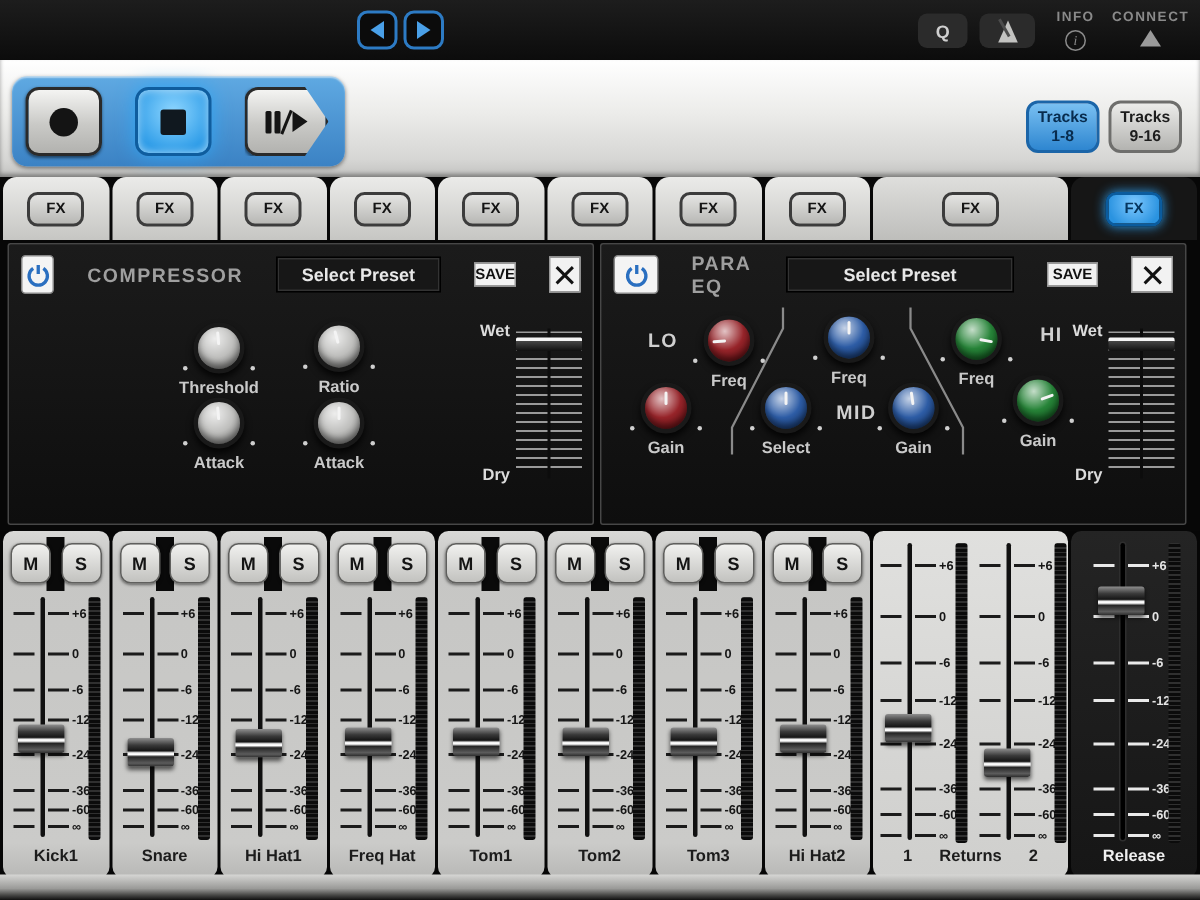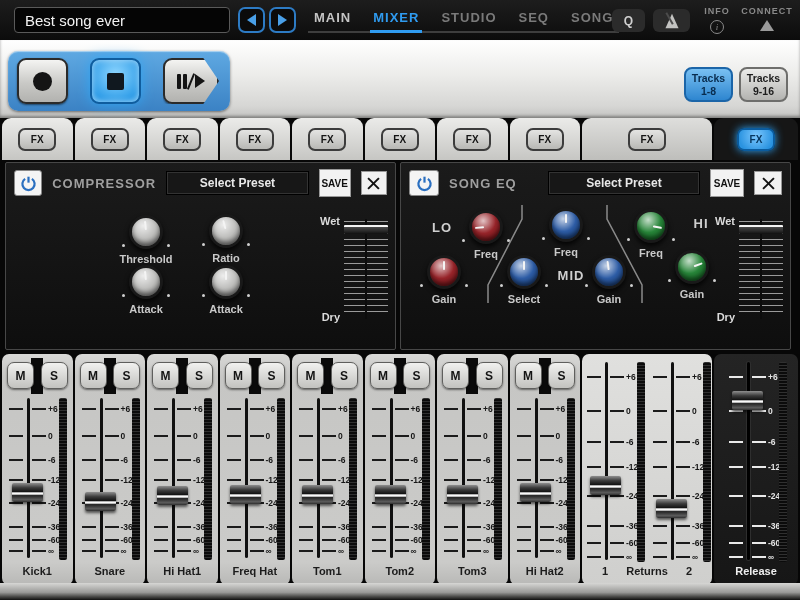--- a/index.html
+++ b/index.html
@@ -81,28 +81,28 @@
     background:linear-gradient(180deg,#e4e4e2,#b8b8b5); color:#141414; font-size:10px;
     font-weight:bold; cursor:pointer; }
   .fx-btn.active { background:radial-gradient(circle at 50% 30%,#7cc8ff,#2a93e0 80%);
     border-color:#0b5c9e; color:#06365f; box-shadow:0 0 8px #2fa0ef; }
 
   .fx-panel { position:absolute; top:44px; height:188px; width:391px;
     background:linear-gradient(180deg,#1b1b1b,#0e0e0e);
     border:1px solid #474747; border-radius:2px; }
   .fx-panel.comp { left:5px; } .fx-panel.eq { left:400px; }
   .panel-head { position:absolute; left:8px; right:8px; top:7px; height:26px;
-    display:flex; align-items:center; gap:10px; }
+    display:flex; align-items:center; gap:22px; }
   .pwr-btn { width:30px; height:26px; background:#f4f4f4; border:1px solid #888;
     border-radius:3px; display:flex; align-items:center; justify-content:center; cursor:pointer; }
   .panel-title { font-size:13px; font-weight:bold; letter-spacing:1px; color:#9f9f9f; flex:1; }
   .preset-box { width:152px; height:24px; background:#171717; border:1px solid #000;
     box-shadow:inset 0 0 0 1px #333; color:#e8e8e8; font-size:12px; font-weight:bold;
     display:flex; align-items:center; justify-content:center; cursor:pointer; }
-  .save-btn { width:34px; height:28px; background:#f2f2f2; border:1px solid #999;
+  .save-btn { width:34px; height:16px; background:#f2f2f2; border:1px solid #999;
     font-size:10px; font-weight:bold; color:#111; cursor:pointer; }
   .close-btn { width:28px; height:24px; background:#f2f2f2; border:1px solid #999;
     display:flex; align-items:center; justify-content:center; cursor:pointer; }
 
   
   .knob { position:absolute; width:34px; height:34px; }
   .knob-face { position:absolute; inset:0; border-radius:50%; background-color:#b9b9b7;
     background-image:radial-gradient(circle at 40% 28%, rgba(255,255,255,.75), rgba(255,255,255,.08) 48%, rgba(0,0,0,.35) 95%);
     border:3px solid #191919; box-shadow:0 3px 5px rgba(0,0,0,.8), inset 0 -3px 4px rgba(0,0,0,.45); }
   .rot { position:absolute; inset:0; }
@@ -167,34 +167,26 @@
     justify-content:space-between; padding:0 20px; font-size:11px; font-weight:bold; color:#1c1c1c; }
   .bottom-bar { position:absolute; left:0; top:583px; width:800px; height:17px;
     background:linear-gradient(180deg,#d6d6d4,#9a9a98 55%,#4a4a48 80%,#101010); }
 </style>
 </head>
 <body>
 
 <div class="stage">
 
   <div class="topbar">
-    <input class="song-field" value="Best song ever" style="">
     <div class="nav-btn prev">
       <div class="tri-l"></div>
     </div>
     <div class="nav-btn next">
       <div class="tri-r"></div>
     </div>
-    <div class="tabs">
-        <div class="tab">MAIN</div>
-        <div class="tab active">MIXER</div>
-        <div class="tab">STUDIO</div>
-        <div class="tab">SEQ</div>
-        <div class="tab">SONG</div>
-      </div>
     <button class="q-btn">Q</button>
     <button class="metro-btn">
       <svg width="20" height="18" viewBox="0 0 24 22">
         <polygon points="12,2 20,20 4,20" fill="#c3c3c1"></polygon>
         <line x1="5" y1="1" x2="13" y2="15" stroke="#4c4c4c" stroke-width="2.4"></line>
       </svg>
     </button>
     <div class="info-box">
       <div class="mini-label">INFO</div>
       <div class="i-circle">i</div>
@@ -328,21 +320,21 @@
       </div>
 
     <div class="fx-panel eq">
       <div class="panel-head">
         <div class="pwr-btn">
           <svg width="17" height="17" viewBox="0 0 20 20">
             <line x1="10" y1="2" x2="10" y2="9" stroke="#2a6fc0" stroke-width="2.6"></line>
             <path d="M6 4.6 a7.2 7.2 0 1 0 8 0" stroke="#2a6fc0" stroke-width="2.6" fill="none"></path>
           </svg>
         </div>
-        <div class="panel-title">SONG EQ</div>
+        <div class="panel-title">PARA EQ</div>
         <div class="preset-box">Select Preset</div>
         <button class="save-btn">SAVE</button>
         <div class="close-btn">
           <svg width="13" height="13" viewBox="0 0 12 12">
             <line x1="1" y1="1" x2="11" y2="11" stroke="#111" stroke-width="1.8"></line>
             <line x1="11" y1="1" x2="1" y2="11" stroke="#111" stroke-width="1.8"></line>
           </svg>
         </div>
       </div>
       <svg class="xover" width="391" height="188">

